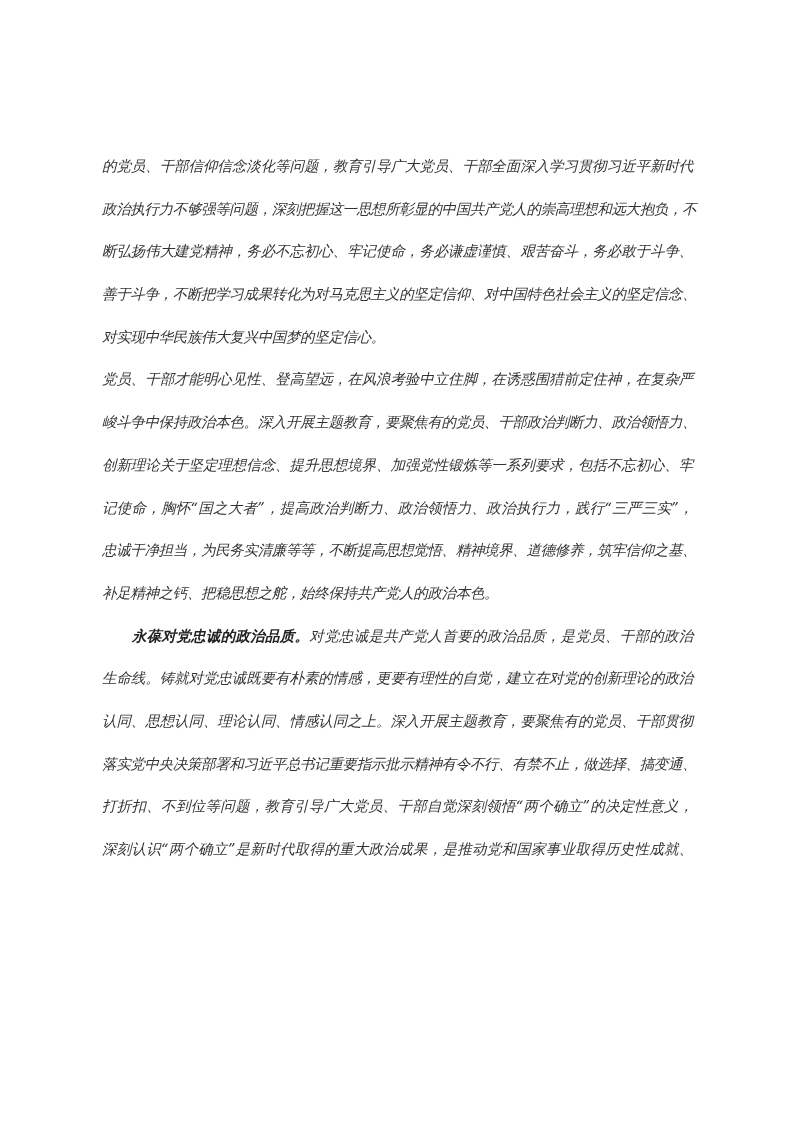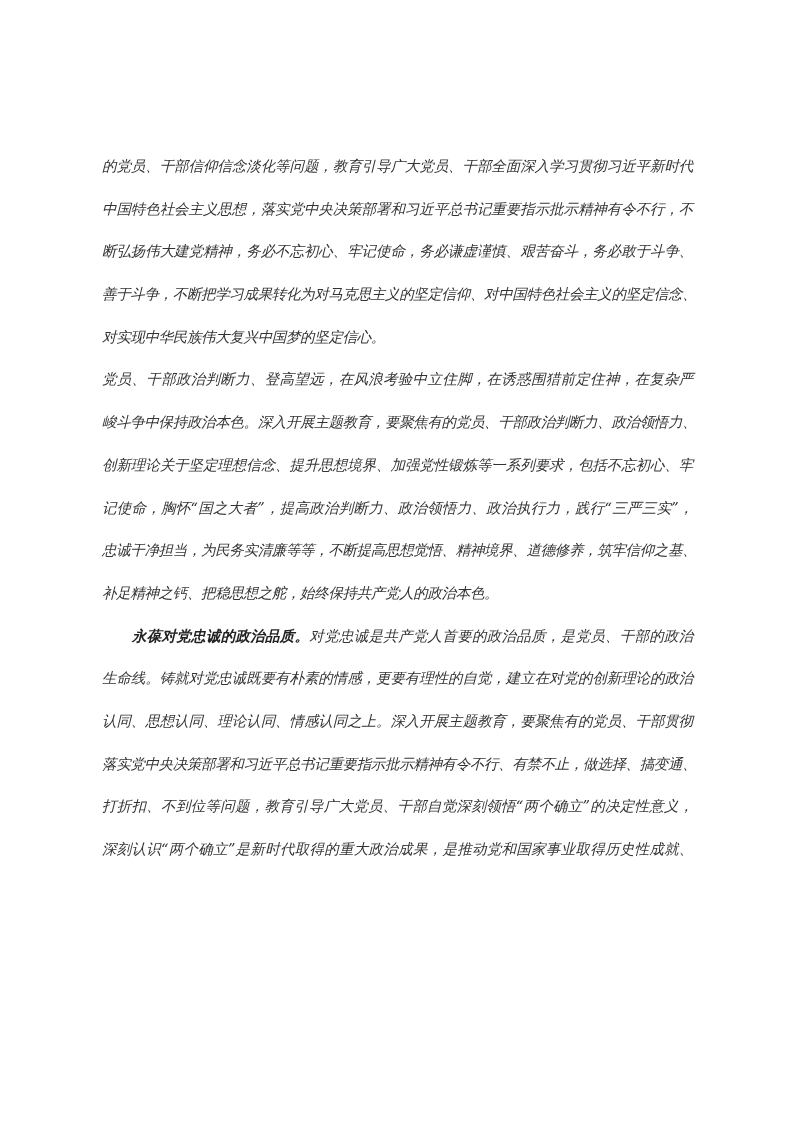--- a/index.html
+++ b/index.html
@@ -46,28 +46,28 @@
       color: #222222;
     }
   </style>
 </head>
 <body>
 
 <div class="page">
 
   <div class="para">
     <span class="line">的党员、干部信仰信念淡化等问题，教育引导广大党员、干部全面深入学习贯彻习近平新时代</span>
-    <span class="line">中国特色社会主义思想，落实党中央决策部署和习近平总书记重要指示批示精神有令不行，不</span>
+    <span class="line">政治执行力不够强等问题，深刻把握这一思想所彰显的中国共产党人的崇高理想和远大抱负，不</span>
     <span class="line">断弘扬伟大建党精神，务必不忘初心、牢记使命，务必谦虚谨慎、艰苦奋斗，务必敢于斗争、</span>
     <span class="line">善于斗争，不断把学习成果转化为对马克思主义的坚定信仰、对中国特色社会主义的坚定信念、</span>
     <span class="line last">对实现中华民族伟大复兴中国梦的坚定信心。</span>
   </div>
 
   <div class="para">
-    <span class="line">党员、干部政治判断力、登高望远，在风浪考验中立住脚，在诱惑围猎前定住神，在复杂严</span>
+    <span class="line">党员、干部才能明心见性、登高望远，在风浪考验中立住脚，在诱惑围猎前定住神，在复杂严</span>
     <span class="line">峻斗争中保持政治本色。深入开展主题教育，要聚焦有的党员、干部政治判断力、政治领悟力、</span>
     <span class="line">创新理论关于坚定理想信念、提升思想境界、加强党性锻炼等一系列要求，包括不忘初心、牢</span>
     <span class="line">记使命，胸怀“国之大者”，提高政治判断力、政治领悟力、政治执行力，践行“三严三实”，</span>
     <span class="line">忠诚干净担当，为民务实清廉等等，不断提高思想觉悟、精神境界、道德修养，筑牢信仰之基、</span>
     <span class="line last">补足精神之钙、把稳思想之舵，始终保持共产党人的政治本色。</span>
   </div>
 
   <div class="para">
     <span class="line indent"><span class="lead">永葆对党忠诚的政治品质。</span><span>对党忠诚是共产党人首要的政治品质，是党员、干部的政治</span></span>
     <span class="line">生命线。铸就对党忠诚既要有朴素的情感，更要有理性的自觉，建立在对党的创新理论的政治</span>

